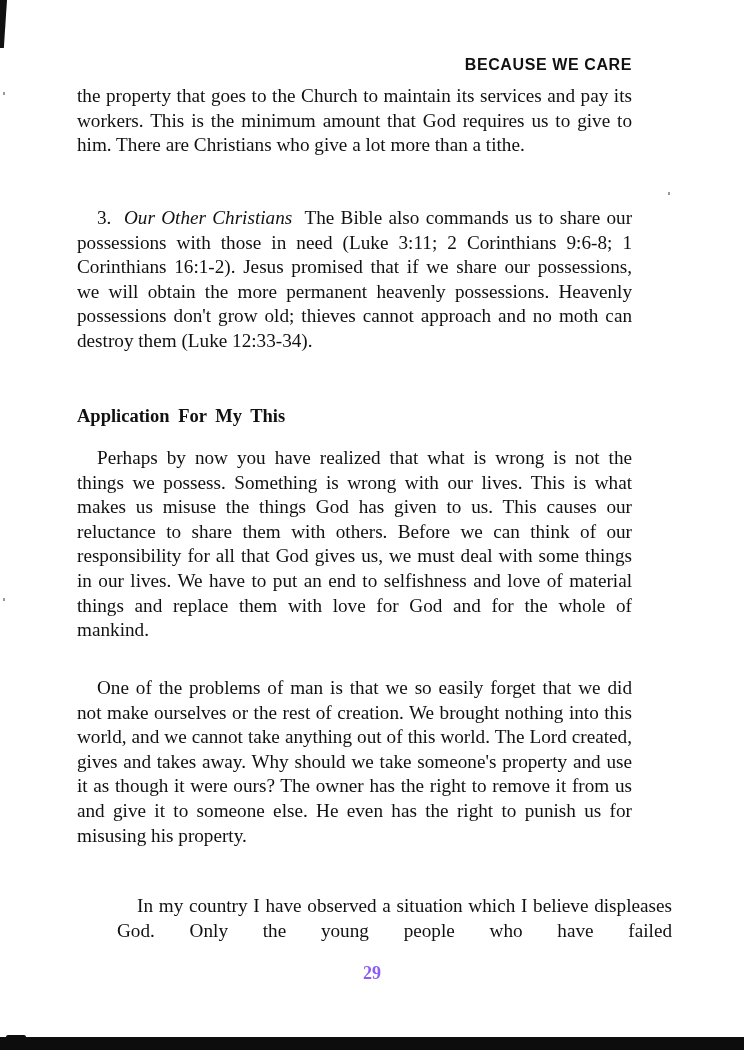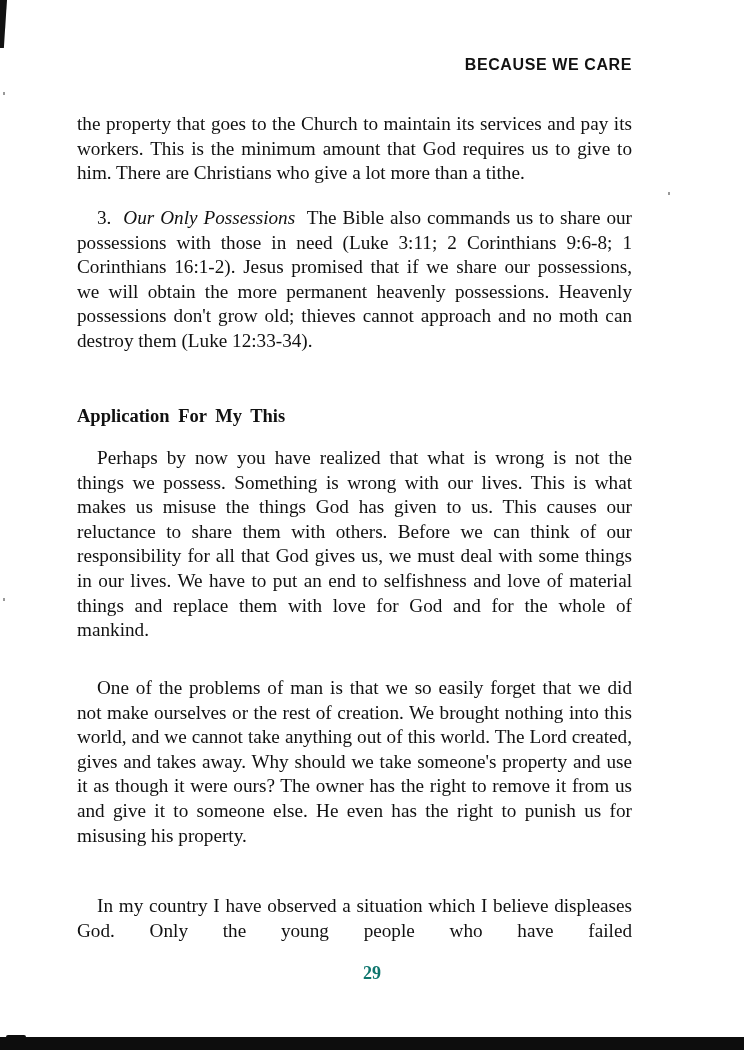--- a/index.html
+++ b/index.html
@@ -7,31 +7,31 @@
   .page { position: absolute; left: 0; top: 0; width: 744px; height: 934px; background: #fff; }
   .scan-mark { position: absolute; left: 0; top: 0; width: 7px; height: 48px; background: #111;
     clip-path: polygon(0 0, 100% 0, 55% 100%, 0 100%); }
   .speck { position: absolute; width: 2px; height: 3px; background: #999; }
   .running-head { position: absolute; right: 112px; top: 56px; font-family: "Liberation Sans", sans-serif;
     font-weight: bold; font-size: 16px; letter-spacing: 0.6px; color: #111; }
   .body-text { position: absolute; left: 77px; width: 555px; font-family: "Liberation Serif", serif;
     font-size: 19.2px; line-height: 24.6px; color: #111; text-align: justify; }
   .para { margin: 0; text-indent: 20px; }
   .para.noindent { text-indent: 0; }
-  .p1 { top: 112px; }
+  .p1 { top: 84px; }
   .p2 { top: 206px; }
   .heading { position: absolute; left: 77px; top: 406px; font-family: "Liberation Serif", serif;
     font-weight: bold; font-size: 18.5px; color: #111; word-spacing: 4px; }
   .p3 { top: 446px; }
   .p4 { top: 676px; }
-  .p5 { top: 894px; }
+  .p5 { top: 894px; margin-left: 40px; }
   .num { }
   .it { font-style: italic; }
   .page-number { position: absolute; left: 0; width: 744px; top: 963px; text-align: center;
-    font-family: "Liberation Serif", serif; font-weight: bold; font-size: 18px; color: #0f766e; }
+    font-family: "Liberation Serif", serif; font-weight: bold; font-size: 18px; color: #8b5cf6; }
   .bottom-bar { position: absolute; left: 0; top: 1037px; width: 744px; height: 13px; background: #0d0d0d; }
   .bottom-bar::before { content: ""; position: absolute; left: 6px; top: -2px; width: 20px; height: 4px; background: #0d0d0d; border-radius: 2px; }
 </style>
 </head>
 <body>
 
 <div class="page">
   <div class="scan-mark"></div>
   <div class="speck" style="left:3px;top:92px;"></div>
   <div class="speck" style="left:3px;top:598px;"></div>
@@ -39,21 +39,21 @@
 
   <div class="running-head">BECAUSE WE CARE</div>
 
   <div class="body-text p1">
     <p class="para noindent">the property that goes to the Church to maintain its services and pay its workers. This is the minimum amount that God requires us to give to him. There are Christians who give a lot more than a tithe.</p>
   </div>
 
   <div class="body-text p2">
     <p class="para">
       <span class="num">3.</span>&nbsp;
-      <span class="it">Our Only Possessions</span>&nbsp;
+      <span class="it">Our Other Christians</span>&nbsp;
       <span>The Bible also commands us to share our possessions with those in need (Luke 3:11; 2 Corinthians 9:6-8; 1 Corinthians 16:1-2). Jesus promised that if we share our possessions, we will obtain the more permanent heavenly possessions. Heavenly possessions don't grow old; thieves cannot approach and no moth can destroy them (Luke 12:33-34).</span>
     </p>
   </div>
 
   <div class="heading">Application For My This</div>
 
   <div class="body-text p3">
     <p class="para">Perhaps by now you have realized that what is wrong is not the things we possess. Something is wrong with our lives. This is what makes us misuse the things God has given to us. This causes our reluctance to share them with others. Before we can think of our responsibility for all that God gives us, we must deal with some things in our lives. We have to put an end to selfishness and love of material things and replace them with love for God and for the whole of mankind.</p>
   </div>
 

